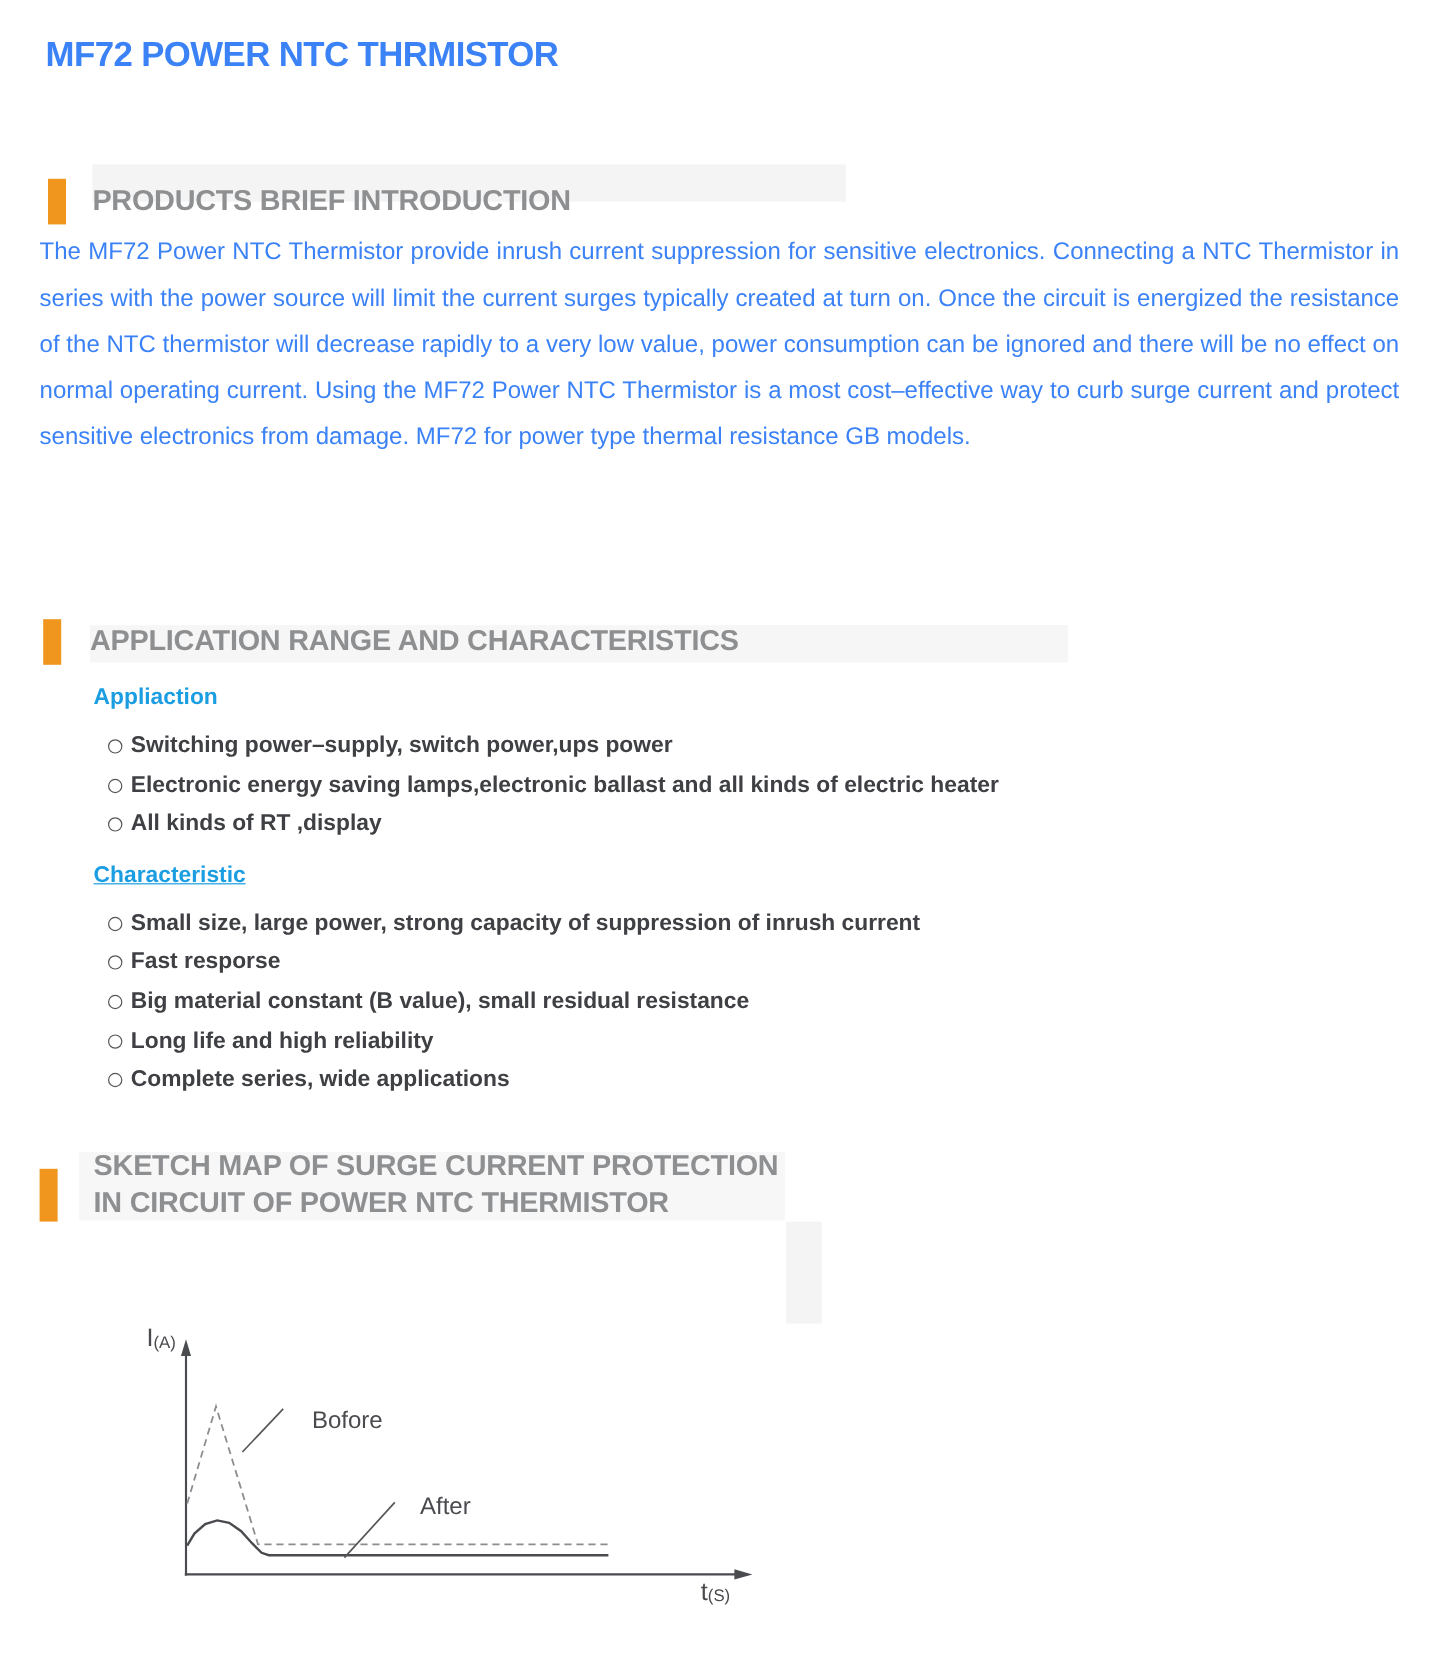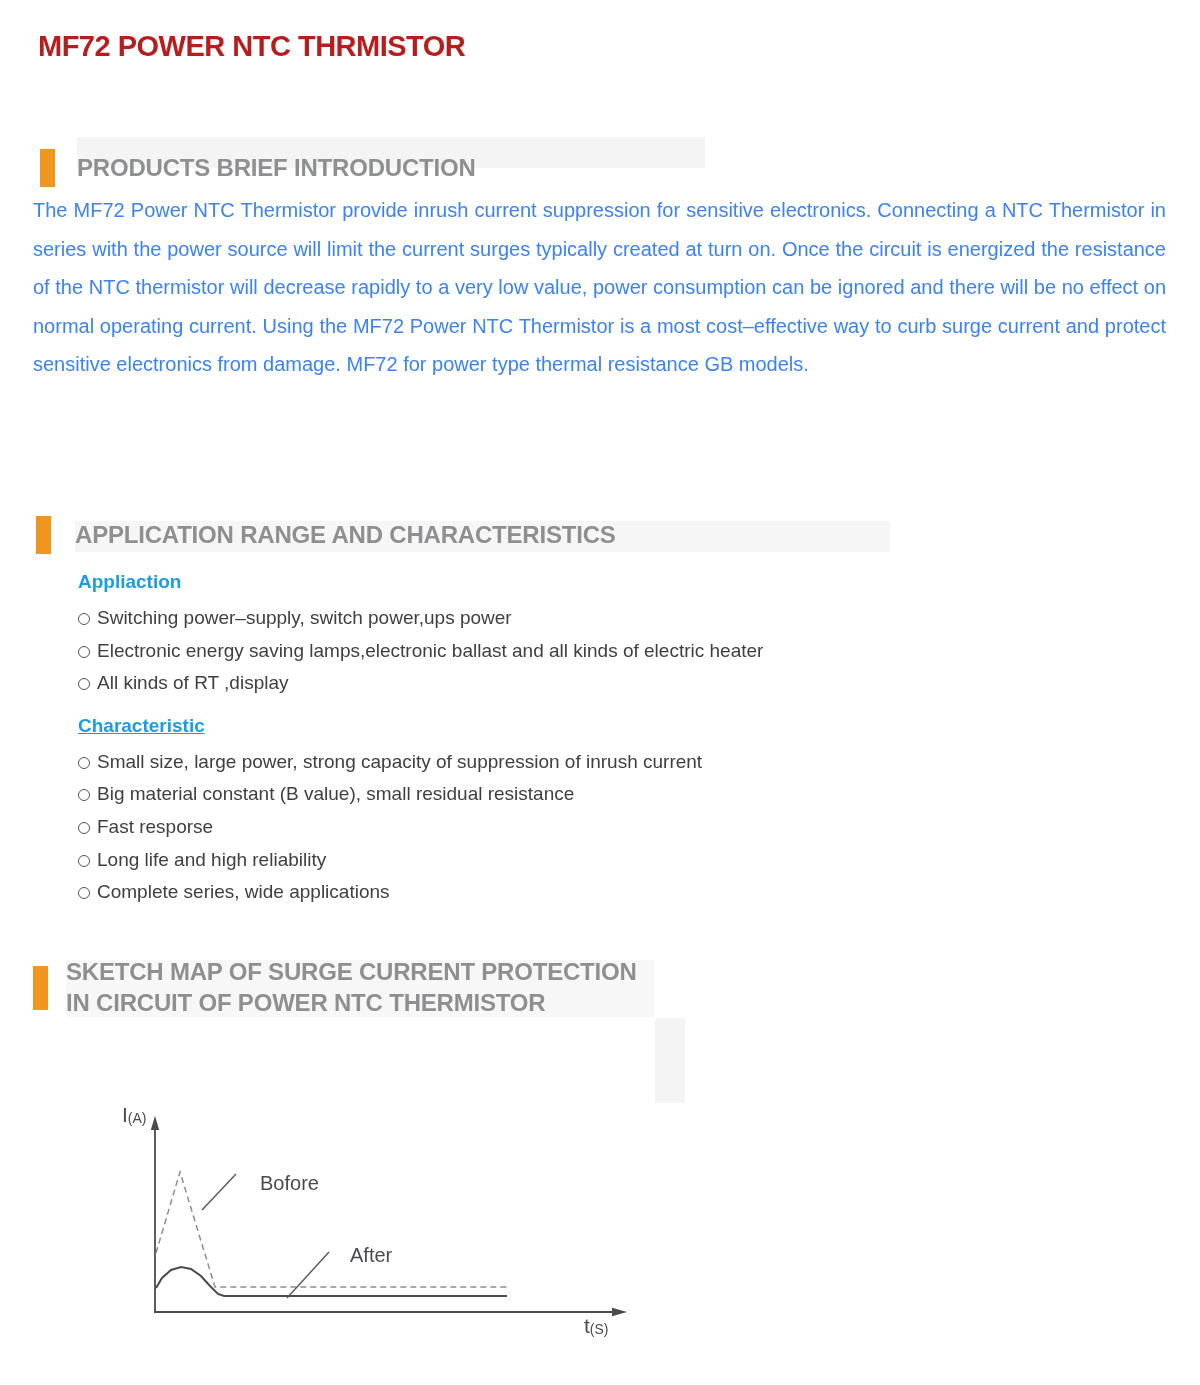--- a/index.html
+++ b/index.html
@@ -7,21 +7,21 @@
     position:relative;
     width:1200px;height:1385px;
     background:#ffffff;
     font-family:"Liberation Sans","DejaVu Sans",sans-serif;
     overflow:hidden;
   }
   .scan-band{position:absolute;z-index:0;}
   .page-title{
     position:absolute;left:38px;top:30px;z-index:2;
     font-size:29px;font-weight:bold;letter-spacing:-0.5px;
-    color:#b91c1c;white-space:nowrap;
+    color:#3b82f6;white-space:nowrap;
   }
   .section-header{
     position:absolute;z-index:2;display:flex;align-items:center;
   }
   .accent-bar{background:#F0961E;flex:0 0 auto;}
   .section-header .hd-text{
     font-size:24px;font-weight:bold;letter-spacing:-0.2px;
     color:#8E8F91;white-space:nowrap;
   }
   .hd-multiline{line-height:31px;}
@@ -30,21 +30,21 @@
     font-size:20px;line-height:38.6px;color:#3b82f6;
     text-align:justify;
   }
   .body-text p{margin:0;}
   .app-block{position:absolute;left:78px;top:570px;z-index:2;}
   .blue-heading{
     font-size:19px;font-weight:bold;color:#1B9DE2;
     line-height:24px;margin:0 0 8px 0;
   }
   .blue-heading.second{margin-top:14px;text-decoration:underline;}
-  ul.bullet-list{list-style:none;margin:0;padding:0;}
+  ul.bullet-list{list-style:none;margin:12px;padding:0;font-weight:bold;}
   ul.bullet-list li{
     font-size:19px;line-height:32.6px;color:#3F4044;white-space:nowrap;
   }
   .bullet{
     display:inline-block;width:12px;height:12px;border-radius:50%;
     border:1.5px solid #55565A;margin-right:7px;vertical-align:-1px;
     box-sizing:border-box;
   }
   .chart-wrap{position:absolute;left:110px;top:1090px;z-index:2;}
   .chart-label{fill:#4A4B4F;font-family:"Liberation Sans","DejaVu Sans",sans-serif;}
@@ -79,28 +79,28 @@
     <h3 class="blue-heading">Appliaction</h3>
     <ul class="bullet-list">
       <li><span class="bullet"></span><span>Switching power–supply, switch power,ups power</span></li>
       <li><span class="bullet"></span><span>Electronic energy saving lamps,electronic ballast and all kinds of electric heater</span></li>
       <li><span class="bullet"></span><span>All kinds of RT ,display</span></li>
     </ul>
 
     <h3 class="blue-heading second">Characteristic</h3>
     <ul class="bullet-list">
       <li><span class="bullet"></span><span>Small size, large power, strong capacity of suppression of inrush current</span></li>
+      <li><span class="bullet"></span><span>Fast resporse</span></li>
       <li><span class="bullet"></span><span>Big material constant (B value), small residual resistance</span></li>
-      <li><span class="bullet"></span><span>Fast resporse</span></li>
       <li><span class="bullet"></span><span>Long life and high reliability</span></li>
       <li><span class="bullet"></span><span>Complete series, wide applications</span></li>
     </ul>
   </div>
 
-  <div class="section-header" style="left:33px;top:956px;align-items:center;">
+  <div class="section-header" style="left:33px;top:956px;align-items:flex-end;gap:12px;">
     <span class="accent-bar" style="width:15px;height:44px;margin:2px 18px 0 0;"></span>
     <span class="hd-text hd-multiline">
       <span style="display:block;">SKETCH MAP OF SURGE CURRENT PROTECTION</span>
       <span style="display:block;">IN CIRCUIT OF POWER NTC THERMISTOR</span>
     </span>
   </div>
 
   <div class="chart-wrap">
     <svg width="570" height="260" viewBox="0 0 570 260">
 

